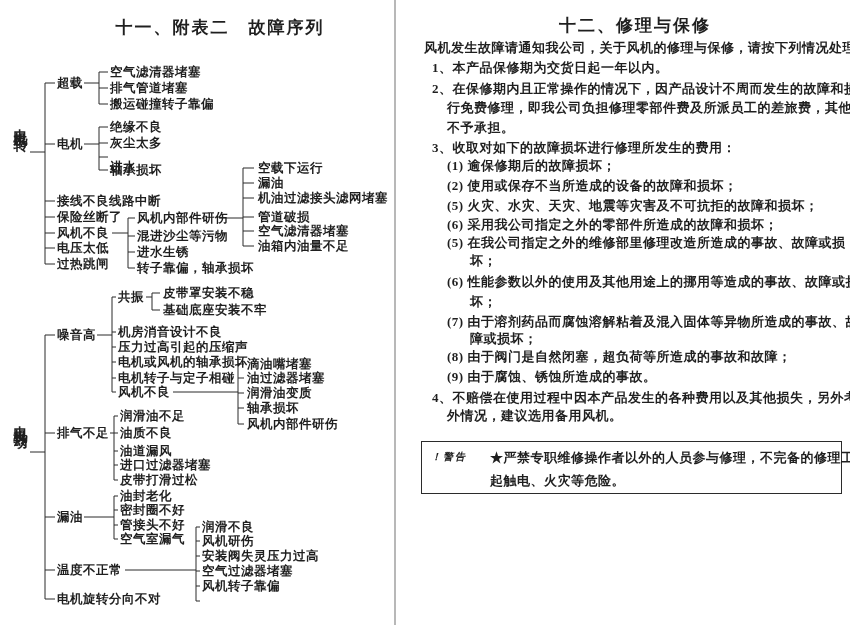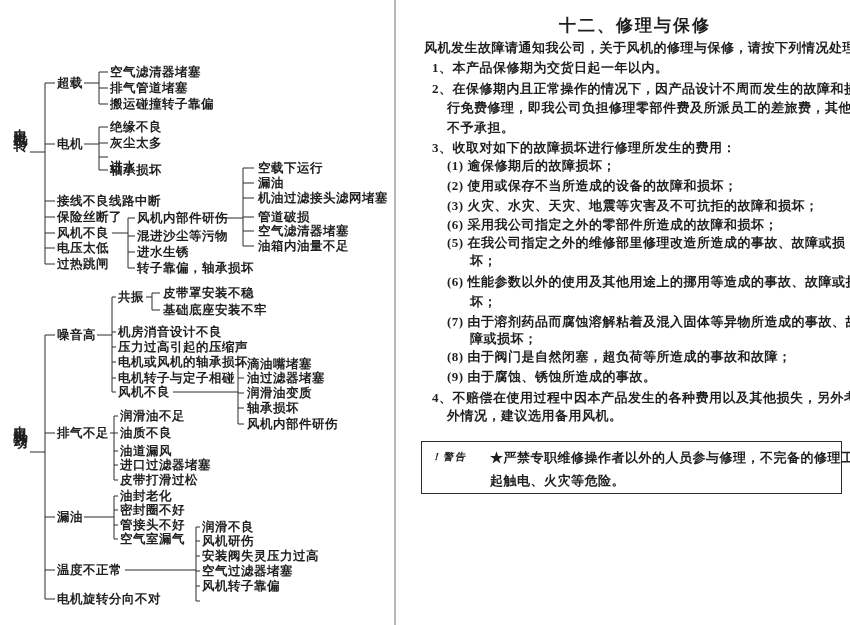--- a/index.html
+++ b/index.html
@@ -34,20 +34,21 @@
       M30 452 H45  M45 335 V599
       M45 335 H55 M45 433 H55 M45 517 H55 M45 570 H55 M45 599 H55
       M97 335 H112 M112 297 V392 M112 297 H116 M112 332 H116 M112 347 H116 M112 362 H116 M112 378 H116 M112 392 H116
       M146 297 H152 M152 293 V310 M152 293 H160 M152 310 H160
       M173 392 H238 M238 364 V424 M238 364 H244 M238 378 H244 M238 393 H244 M238 408 H244 M238 424 H244
       M110 433 H114 M114 416 V480 M114 416 H118 M114 433 H118 M114 451 H118 M114 465 H118 M114 480 H118
       M84 517 H114 M114 496 V539 M114 496 H118 M114 510 H118 M114 525 H118 M114 539 H118
       M125 570 H196 M196 527 V601 M196 527 H200 M196 541 H200 M196 556 H200 M196 571 H200 M196 586 H200 M196 601 H200"></path>
   </svg>
 
+  <div class="page-title lt">十一、附表二　故障序列</div>
 
   <span class="n vert" style="left:12px;top:118px">电机不转</span>
   <span class="n" style="left:57px;top:76px">超载</span>
   <span class="n" style="left:57px;top:137px">电机</span>
   <span class="n" style="left:57px;top:194px">接线不良线路中断</span>
   <span class="n" style="left:57px;top:210px">保险丝断了</span>
   <span class="n" style="left:57px;top:226px">风机不良</span>
   <span class="n" style="left:57px;top:241px">电压太低</span>
   <span class="n" style="left:57px;top:257px">过热跳闸</span>
 
@@ -117,21 +118,21 @@
   <div class="page-title rt">十二、修理与保修</div>
 
   <div class="bl" style="left:424px;top:40px">风机发生故障请通知我公司，关于风机的修理与保修，请按下列情况处理。</div>
   <div class="bl" style="left:432px;top:60px">1、本产品保修期为交货日起一年以内。</div>
   <div class="bl" style="left:432px;top:81px">2、在保修期内且正常操作的情况下，因产品设计不周而发生的故障和损坏进</div>
   <div class="bl" style="left:447px;top:100px">行免费修理，即我公司负担修理零部件费及所派员工的差旅费，其他经费</div>
   <div class="bl" style="left:447px;top:120px">不予承担。</div>
   <div class="bl" style="left:432px;top:140px">3、收取对如下的故障损坏进行修理所发生的费用：</div>
   <div class="bl" style="left:447px;top:158px">(1) 逾保修期后的故障损坏；</div>
   <div class="bl" style="left:447px;top:178px">(2) 使用或保存不当所造成的设备的故障和损坏；</div>
-  <div class="bl" style="left:447px;top:198px">(3) 火灾、水灾、天灾、地震等灾害及不可抗拒的故障和损坏；</div>
+  <div class="bl" style="left:447px;top:198px">(5) 火灾、水灾、天灾、地震等灾害及不可抗拒的故障和损坏；</div>
   <div class="bl" style="left:447px;top:217px">(6) 采用我公司指定之外的零部件所造成的故障和损坏；</div>
   <div class="bl" style="left:447px;top:235px">(5) 在我公司指定之外的维修部里修理改造所造成的事故、故障或损</div>
   <div class="bl" style="left:470px;top:253px">坏；</div>
   <div class="bl" style="left:447px;top:274px">(6) 性能参数以外的使用及其他用途上的挪用等造成的事故、故障或损</div>
   <div class="bl" style="left:470px;top:294px">坏；</div>
   <div class="bl" style="left:447px;top:314px">(7) 由于溶剂药品而腐蚀溶解粘着及混入固体等异物所造成的事故、故</div>
   <div class="bl" style="left:470px;top:331px">障或损坏；</div>
   <div class="bl" style="left:447px;top:349px">(8) 由于阀门是自然闭塞，超负荷等所造成的事故和故障；</div>
   <div class="bl" style="left:447px;top:369px">(9) 由于腐蚀、锈蚀所造成的事故。</div>
   <div class="bl" style="left:432px;top:390px">4、不赔偿在使用过程中因本产品发生的各种费用以及其他损失，另外考虑意</div>

